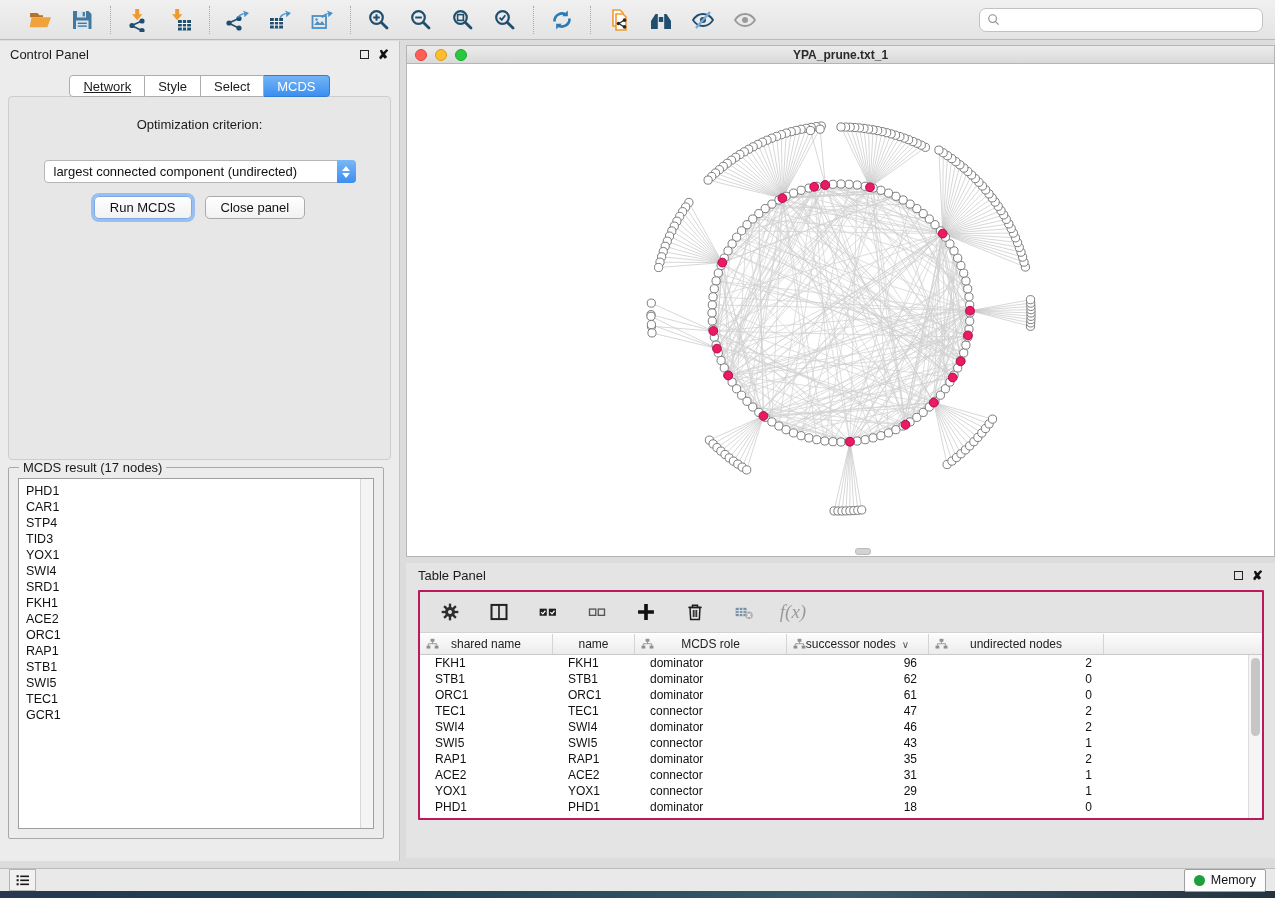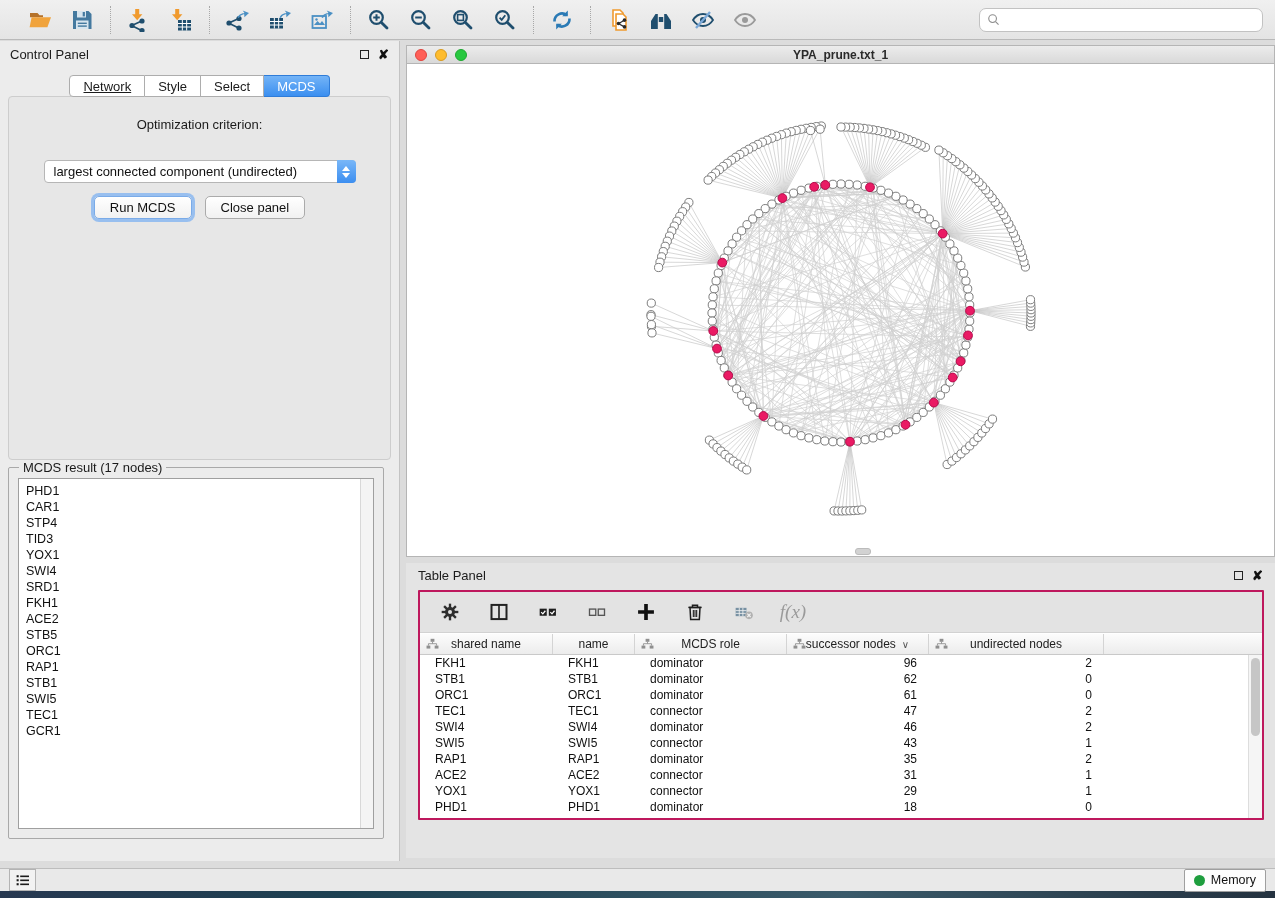--- a/index.html
+++ b/index.html
@@ -315,21 +315,20 @@
         <div class="result-inner" id="mcds-list">
             <div class="result-item">PHD1</div>
             <div class="result-item">CAR1</div>
             <div class="result-item">STP4</div>
             <div class="result-item">TID3</div>
             <div class="result-item">YOX1</div>
             <div class="result-item">SWI4</div>
             <div class="result-item">SRD1</div>
             <div class="result-item">FKH1</div>
             <div class="result-item">ACE2</div>
-            <div class="result-item">STB5</div>
             <div class="result-item">ORC1</div>
             <div class="result-item">RAP1</div>
             <div class="result-item">STB1</div>
             <div class="result-item">SWI5</div>
             <div class="result-item">TEC1</div>
             <div class="result-item">GCR1</div>
           </div>
         <div class="result-scroll"></div>
       </div>
     </div>

